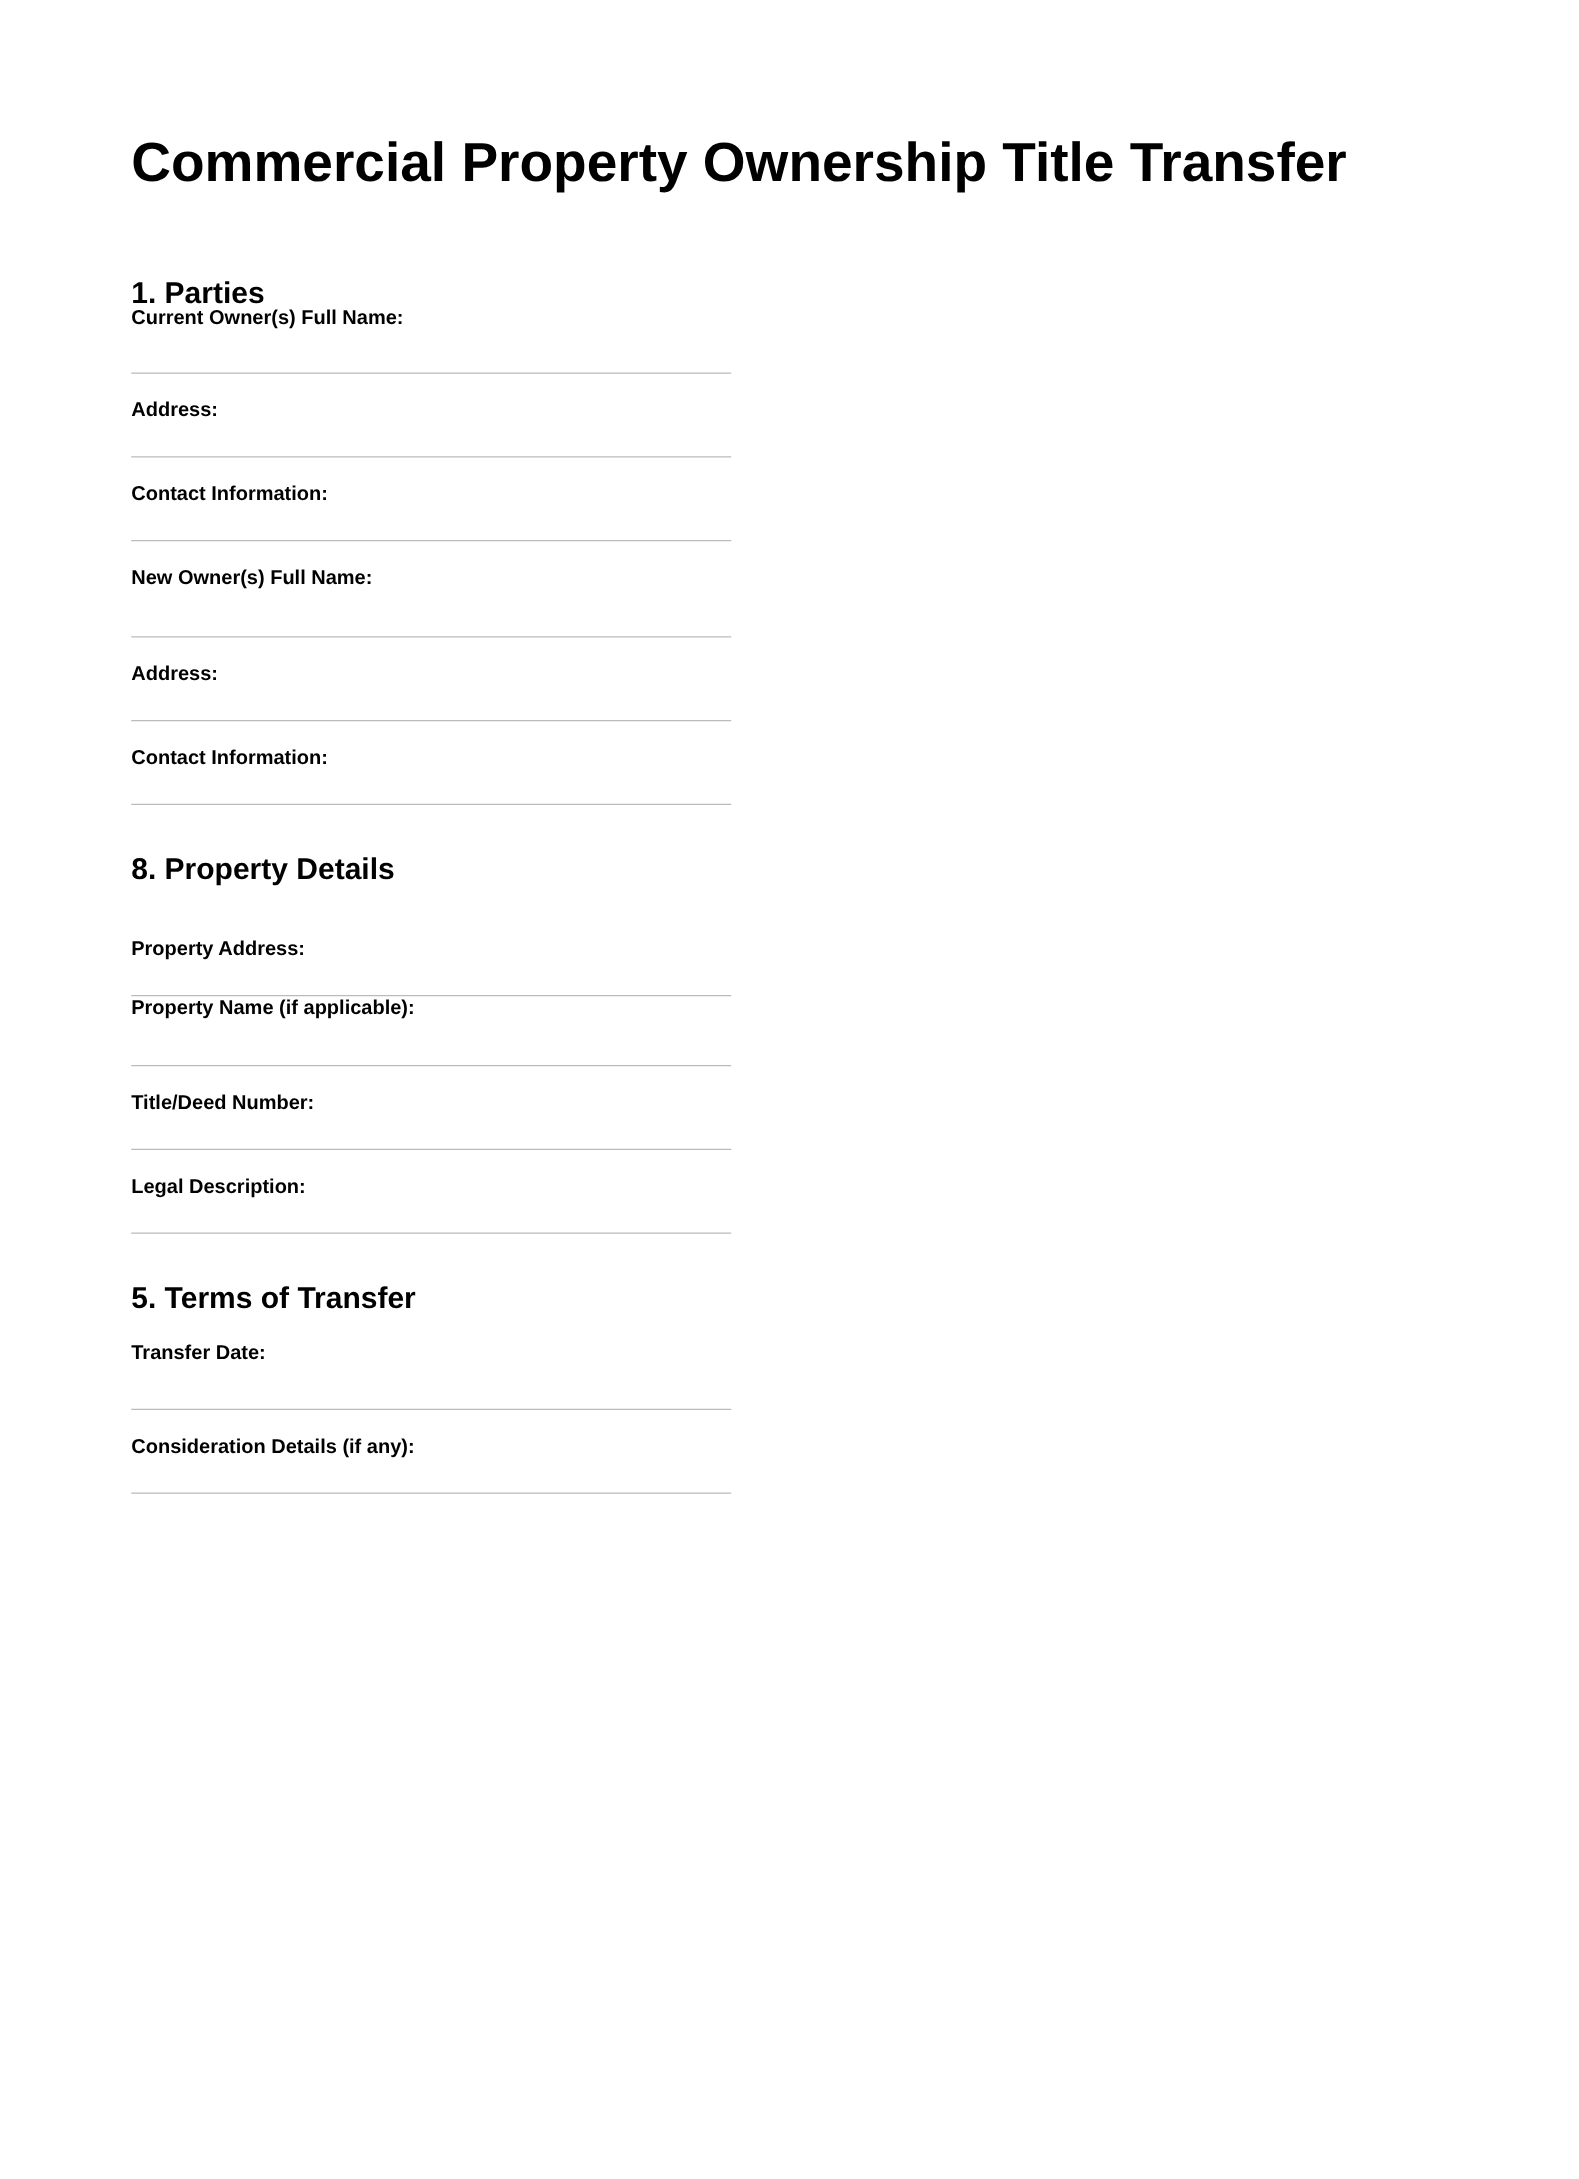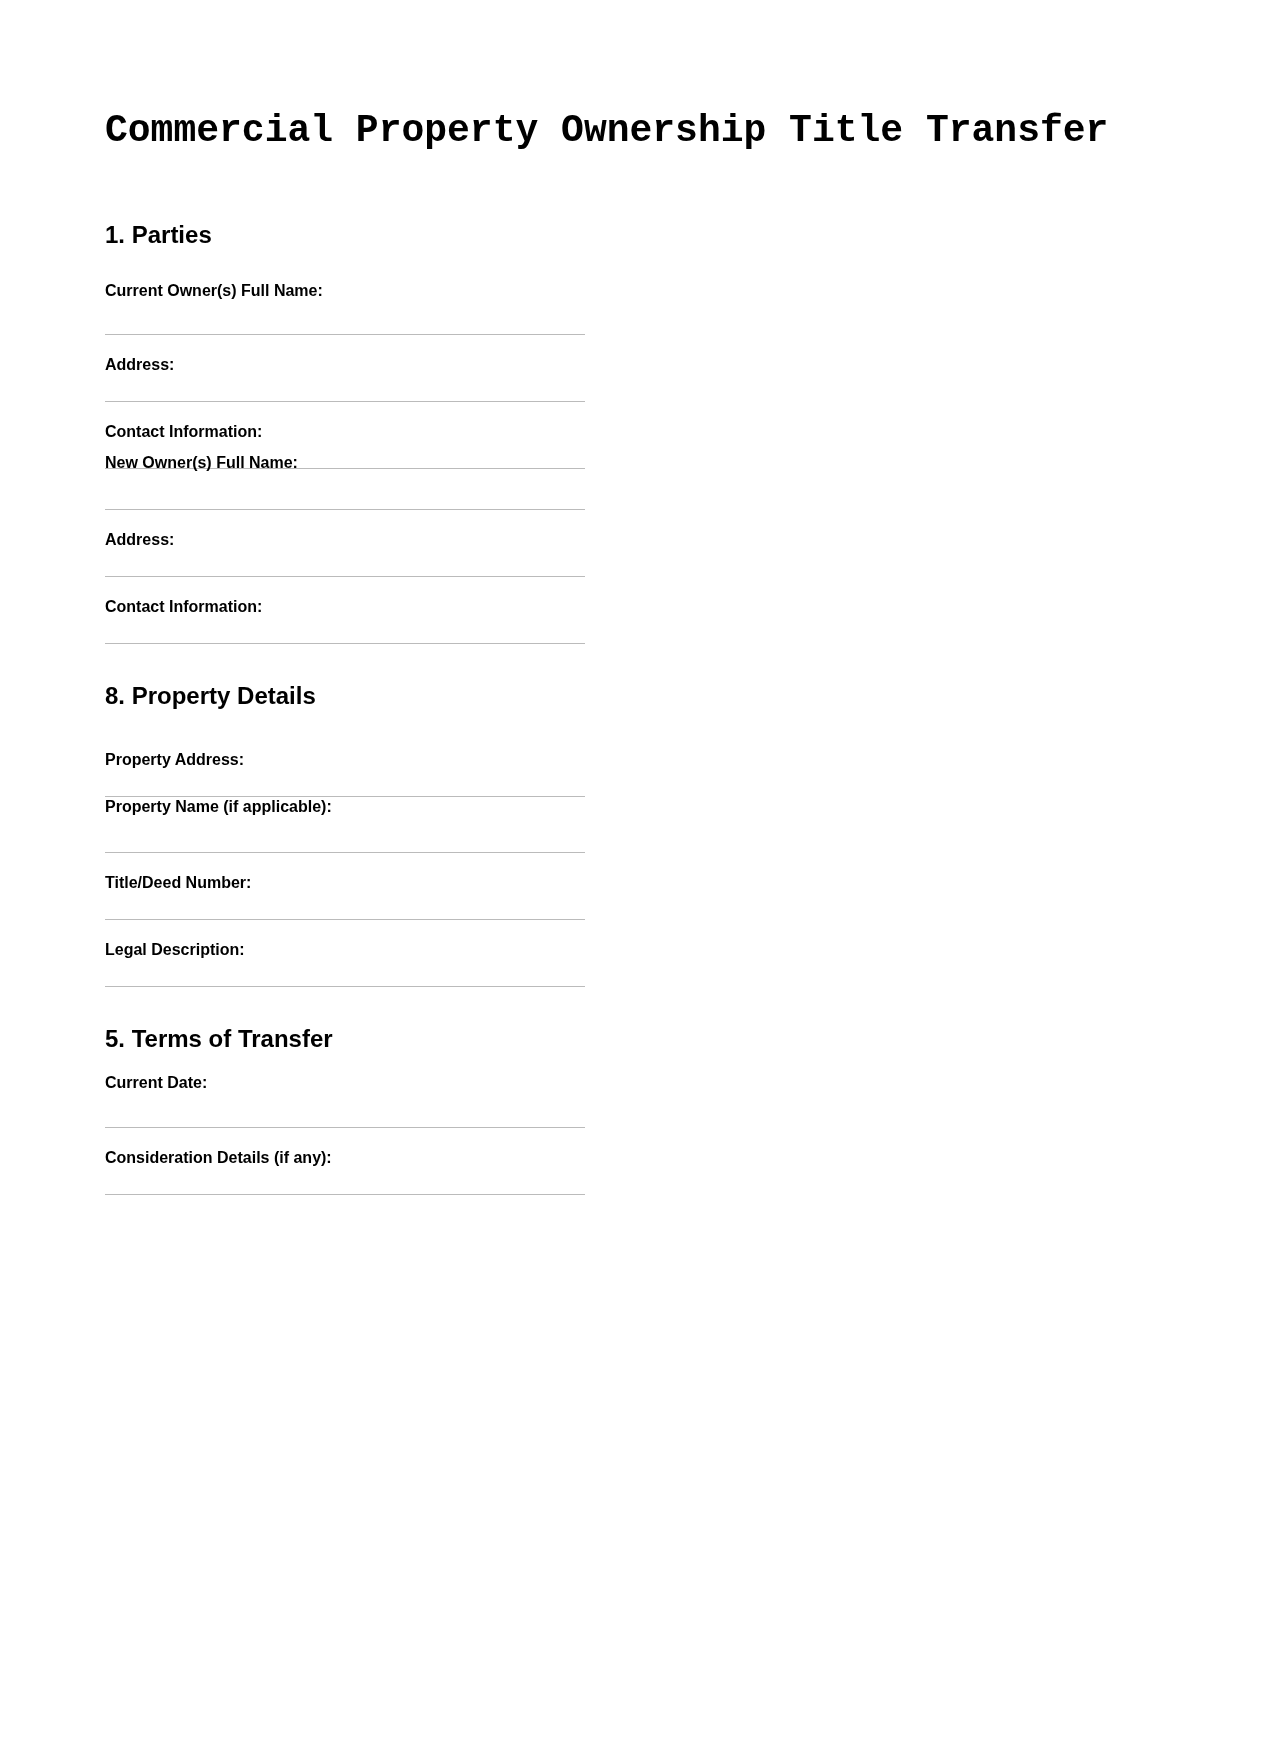--- a/index.html
+++ b/index.html
@@ -3,21 +3,21 @@
   <meta charset="utf-8">
   <style>
     html, body { margin: 0; padding: 0; background: #ffffff; }
     body {
       width: 1263px; height: 1743px; position: relative; overflow: hidden;
       font-family: "Liberation Sans", sans-serif; color: #000;
     }
     .page { position: absolute; left: 105px; top: 0; width: 480px; }
     h1 {
       position: absolute; left: 0; top: 111px; margin: 0;
-      font-size: 38px; font-weight: bold; white-space: nowrap; line-height: 40px; font-family: Liberation Mono, monospace;
+      font-size: 44px; font-weight: bold; white-space: nowrap; line-height: 40px;
     }
     .section { position: absolute; left: 0; width: 480px; }
     .section h2 {
       margin: 0; font-size: 24px; font-weight: bold; line-height: 30px; white-space: nowrap;
     }
     .field {
       position: relative; height: 67px; width: 480px;
     }
     .field .label {
       position: absolute; left: 0; top: 0;
@@ -34,21 +34,21 @@
   </style>
 </head>
 <body>
 
 <div class="page">
   <h1>Commercial Property Ownership Title Transfer</h1>
 
   <div class="section" style="top:200px;margin-top:20px;">
     <h2>1. Parties</h2>
   </div>
-  <div class="section" style="top:245px;margin-top:36px;">
+  <div class="section" style="top:245px;">
     <div class="field" style="height:54px;">
       <span class="label">Current Owner(s) Full Name:</span>
       <input class="line" type="text" value="" style="">
     </div>
     <div class="field">
       <span class="label" style="top:20px;">Address:</span>
       <input class="line" type="text" value="" style="">
     </div>
     <div class="field">
       <span class="label" style="top:20px;">Contact Information:</span>
@@ -91,21 +91,21 @@
       <span class="label" style="top:20px;">Legal Description:</span>
       <input class="line" type="text" value="" style="">
     </div>
   </div>
 
   <div class="section" style="top:1024px;">
     <h2>5. Terms of Transfer</h2>
   </div>
   <div class="section" style="top:1073px;">
     <div class="field" style="height:55px;">
-      <span class="label">Current Date:</span>
+      <span class="label">Transfer Date:</span>
       <input class="line" type="text" value="" style="">
     </div>
     <div class="field">
       <span class="label" style="top:20px;">Consideration Details (if any):</span>
       <input class="line" type="text" value="" style="">
     </div>
   </div>
 </div>
 
 </body></html>

